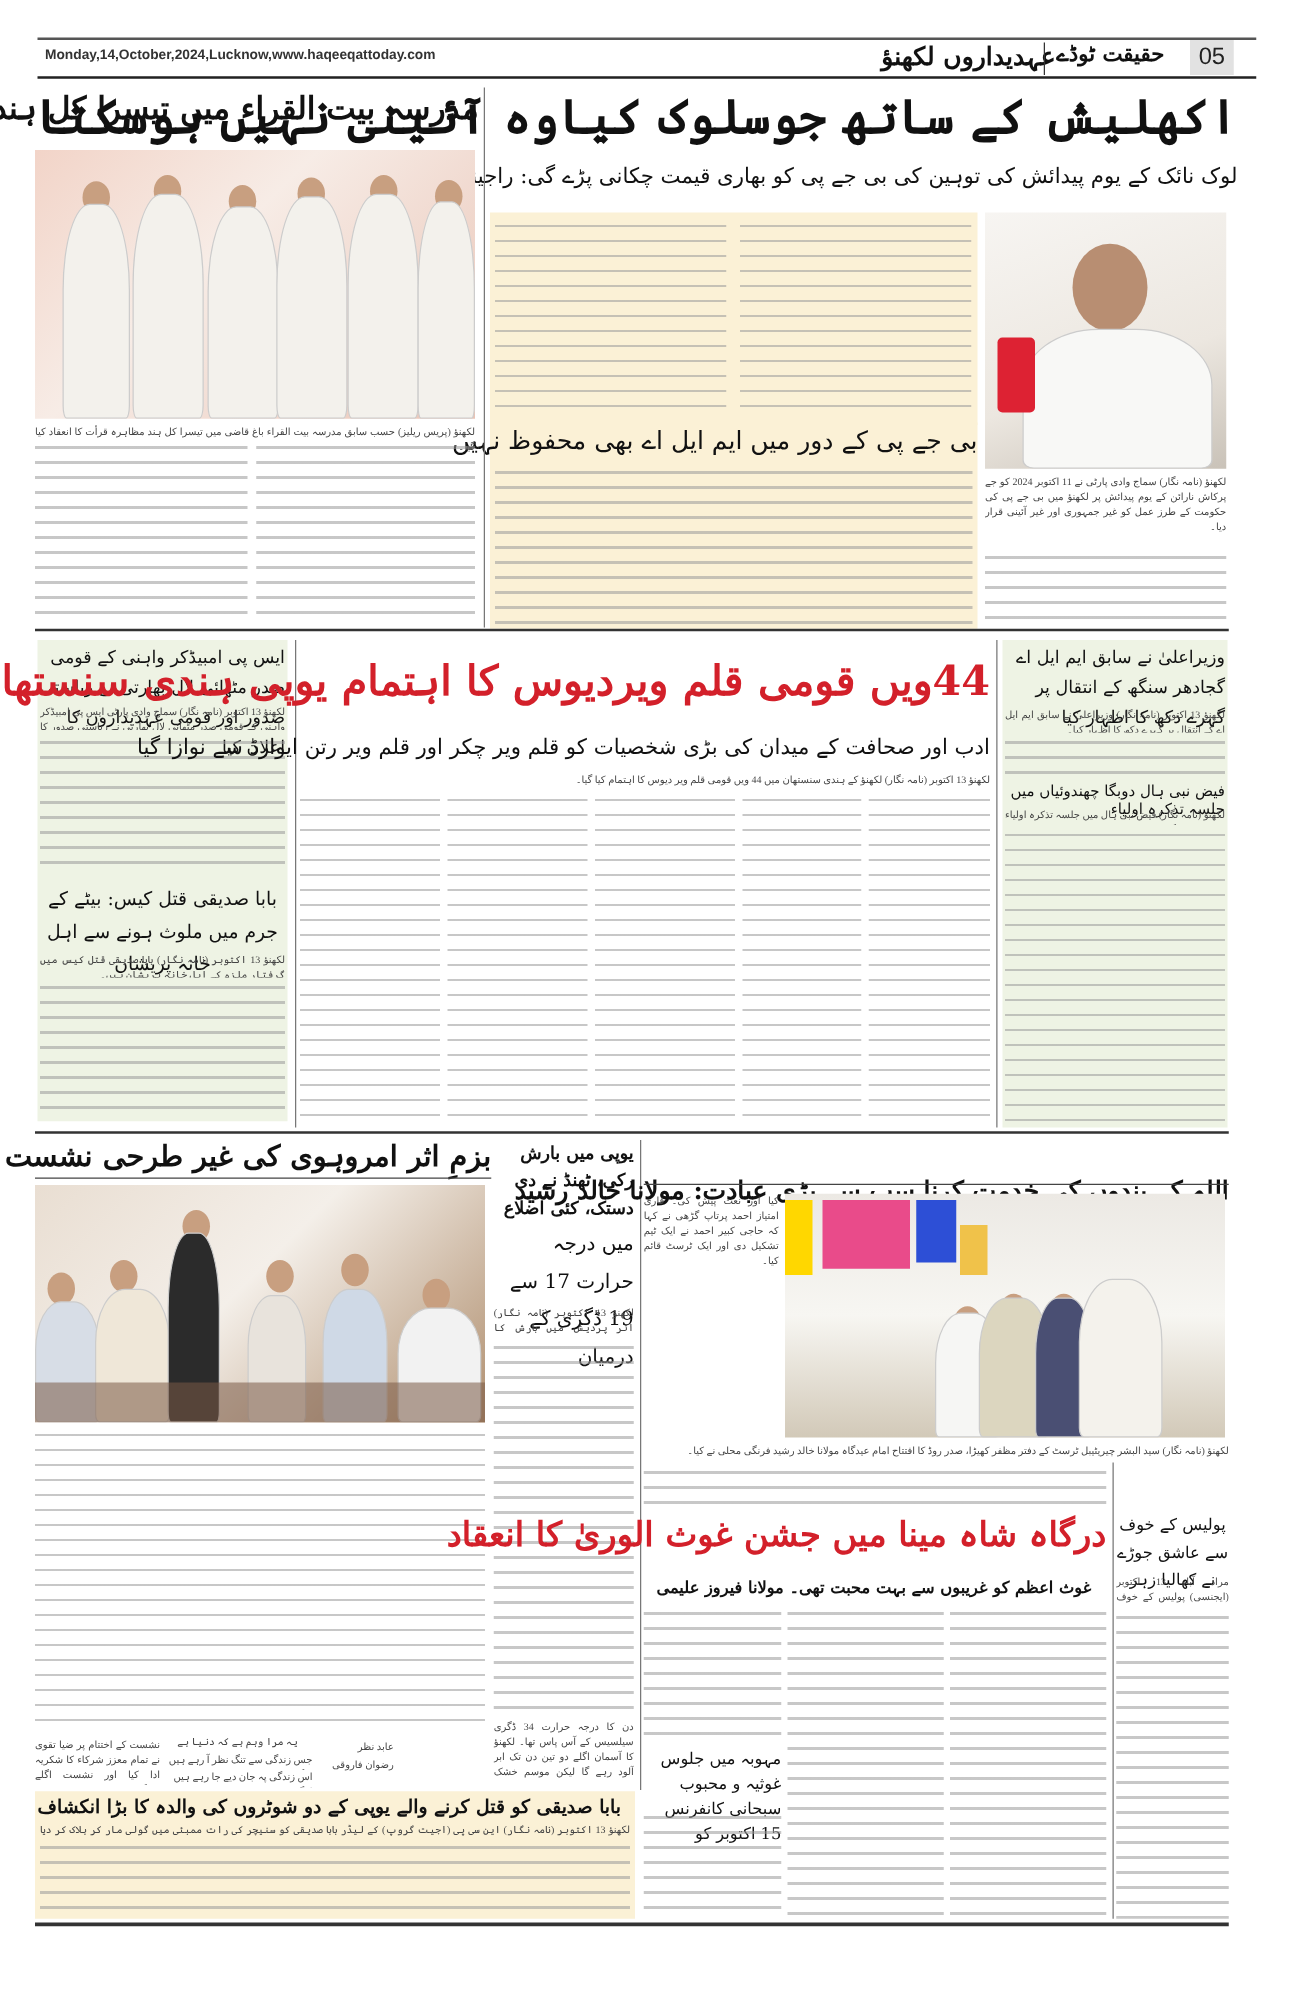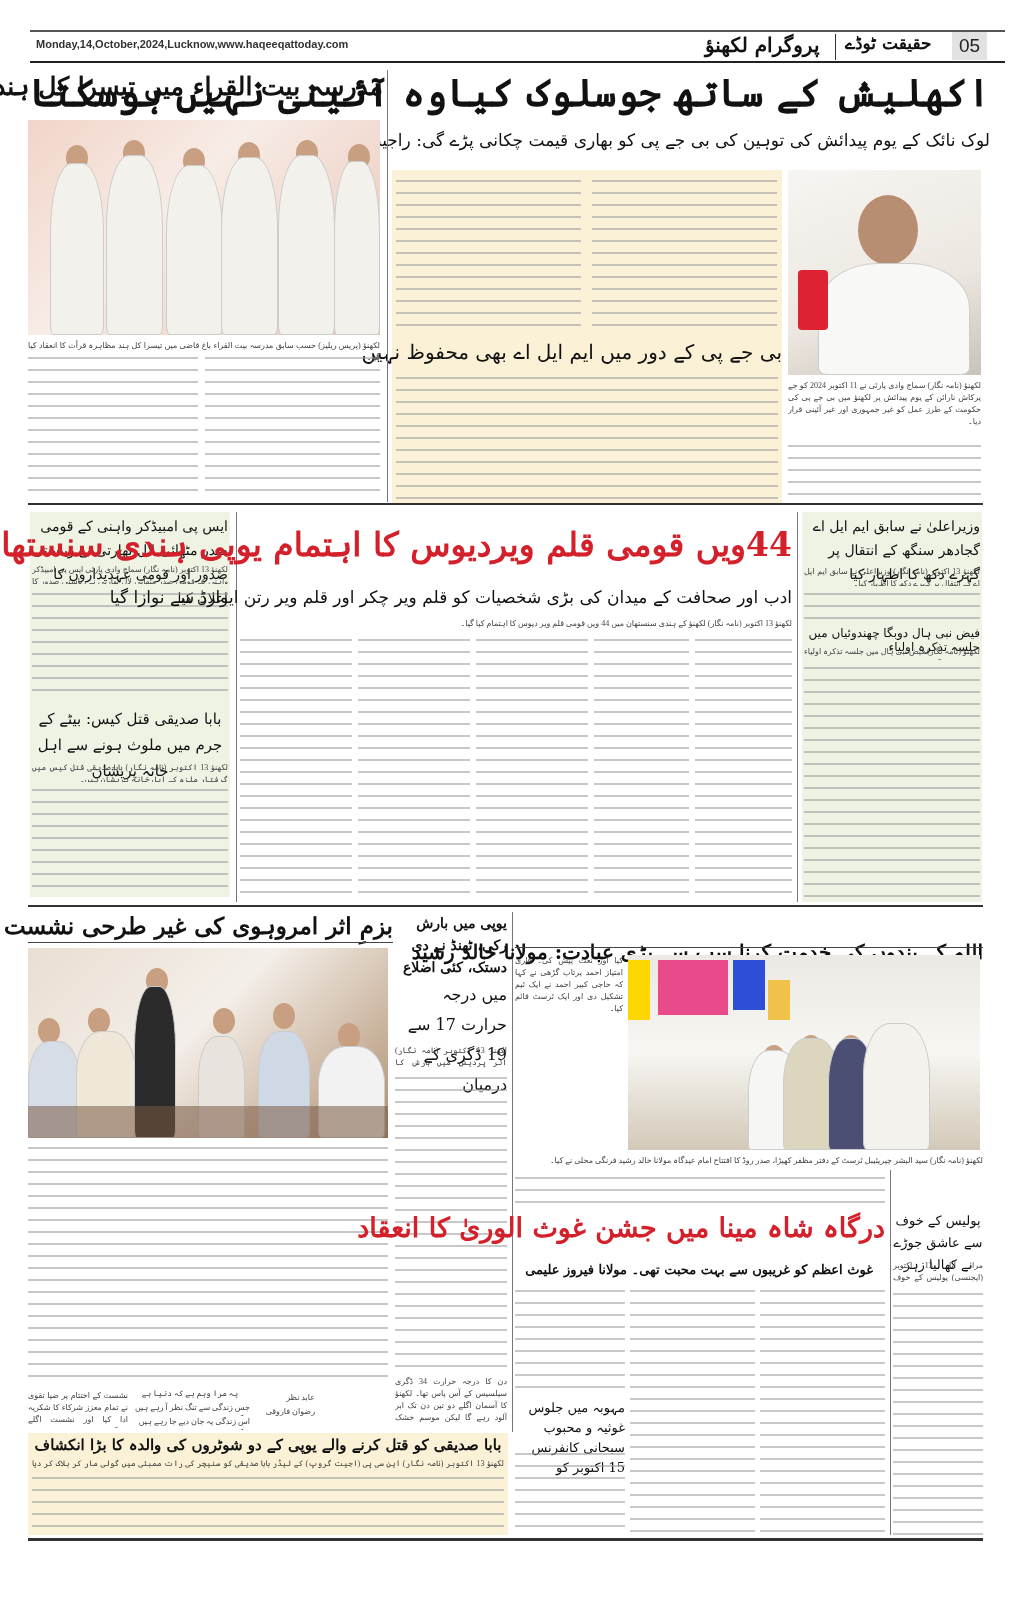--- a/index.html
+++ b/index.html
@@ -30,21 +30,21 @@
   .rule-h { height: 1px; background: #444; }
   .rule-h2 { height: 2px; background: #333; }
   .rule-v { width: 1px; background: #777; }
   .filler-lines { background: repeating-linear-gradient(to bottom, transparent 0, transparent 5px, #9a9a9a 5px, #9a9a9a 7px, transparent 7px, transparent 12px); opacity: 0.55; }
 </style>
 </head>
 <body>
 
 <div class="abs masthead-top"></div>
 <div class="abs dateline">Monday,14,October,2024,Lucknow,www.haqeeqattoday.com</div>
-<div class="abs section-title">پروگرام لکھنؤ</div>
+<div class="abs section-title">عہدیداروں لکھنؤ</div>
 <div class="abs divider-v" style="left:835px;top:34px;height:26px;"></div>
 <div class="abs brand">حقیقت ٹوڈے</div>
 <div class="abs page-num">05</div>
 <div class="abs masthead-bottom"></div>
 
 <div class="abs headline-big rtl" style="left:395px;top:70px;width:595px;font-size:38px;">اکھلیش کے ساتھ جوسلوک کیاوہ آئینی نہیں ہوسکتا</div>
 <div class="abs sub rtl" style="left:395px;top:130px;width:595px;font-size:17px;">لوک نائک کے یوم پیدائش کی توہین کی بی جے پی کو بھاری قیمت چکانی پڑے گی: راجیند ر چودھری</div>
 
 <div class="abs photo" style="left:788px;top:170px;width:193px;height:205px;background:linear-gradient(160deg,#f7f5f2 0%,#ece7e0 60%,#c9c2b8 100%);">
   <div class="head" style="left:70px;top:25px;width:60px;height:70px;background:#b88e72;"></div>
@@ -171,17 +171,17 @@
 <div class="abs filler-lines" style="left:630px;top:1285px;width:125px;height:250px;"></div>
 <div class="abs filler-lines" style="left:760px;top:1285px;width:125px;height:250px;"></div>
 <div class="abs filler-lines" style="left:515px;top:1448px;width:110px;height:87px;"></div>
 <div class="abs rule-v" style="left:890px;top:1170px;height:365px;"></div>
 
 <div class="abs sub rtl" style="left:893px;top:1210px;width:90px;font-size:13px;white-space:normal;line-height:22px;text-align:center;">پولیس کے خوف سے عاشق جوڑے نے کھالیا زہر</div>
 <div class="abs col-text" style="left:893px;top:1260px;width:90px;height:24px;">مراد آباد 13 اکتوبر (ایجنسی) پولیس کے خوف سے ایک عاشق جوڑے نے زہر کھا لیا۔</div>
 <div class="abs filler-lines" style="left:893px;top:1288px;width:90px;height:247px;"></div>
 
 <div class="abs shade-yellow" style="left:28px;top:1433px;width:480px;height:102px;"></div>
-<div class="abs sub rtl" style="left:30px;top:1436px;width:476px;font-size:15px;font-weight:bold;text-align:center;">بابا صدیقی کو قتل کرنے والے یوپی کے دو شوٹروں کی والدہ کا بڑا انکشاف</div>
+<div class="abs sub rtl" style="left:30px;top:1436px;width:476px;font-size:15px;font-weight:bold;text-align:left;">بابا صدیقی کو قتل کرنے والے یوپی کے دو شوٹروں کی والدہ کا بڑا انکشاف</div>
 <div class="abs col-text" style="left:32px;top:1458px;width:472px;height:12px;">لکھنؤ 13 اکتوبر (نامہ نگار) این سی پی (اجیت گروپ) کے لیڈر بابا صدیقی کو سنیچر کی رات ممبئی میں گولی مار کر ہلاک کر دیا گیا۔ اب اس قتل کیس میں یوپی کا تعلق سامنے آیا ہے۔</div>
 <div class="abs filler-lines" style="left:32px;top:1472px;width:472px;height:62px;"></div>
 
 <div class="abs rule-h2" style="left:28px;top:1538px;width:955px;height:3px;"></div>
 
 </body></html>

